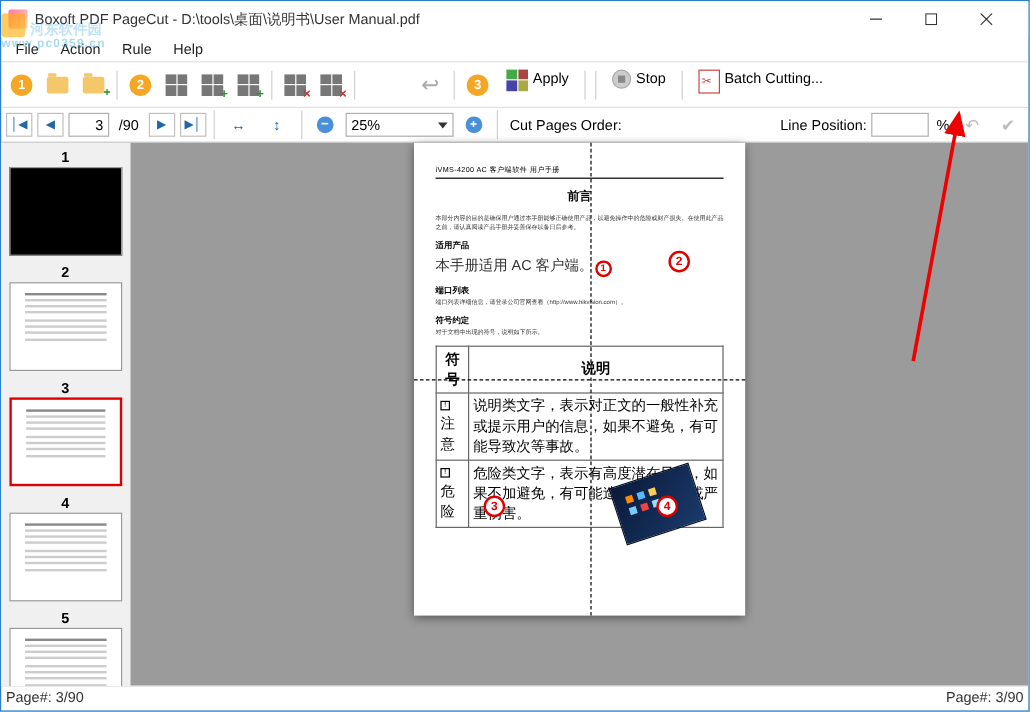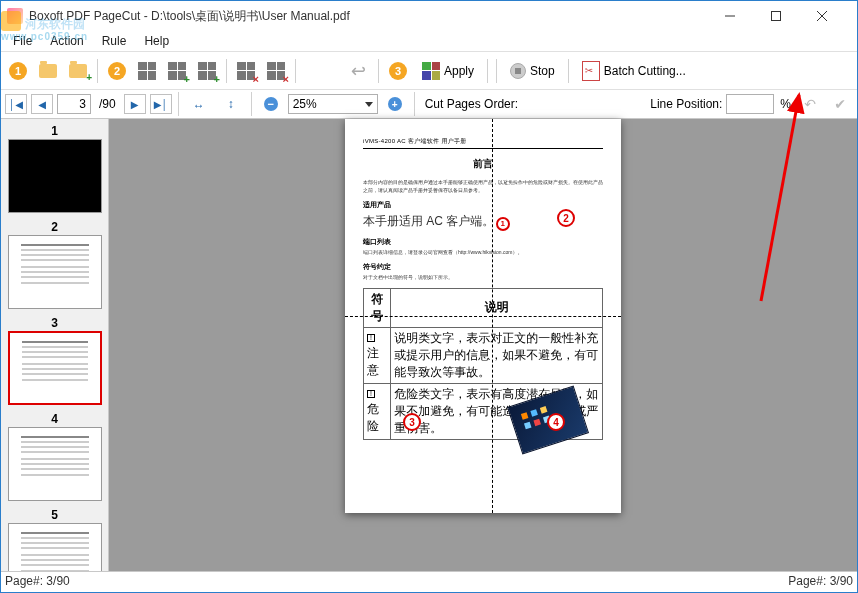--- a/index.html
+++ b/index.html
@@ -27,21 +27,21 @@
 .toolbar.row2{height:30px; border-bottom:1px solid #c8c8c8;}
 .tbtn { min-width:26px; height:26px; display:flex; align-items:center; justify-content:center; border:1px solid transparent; border-radius:2px; padding:0 3px;}
 .sep{width:1px;height:24px;background:#d0d0d0; margin:0 2px;}
 .step-circle{width:18px;height:18px;border-radius:50%;background:#f5a623;color:#fff;font-weight:bold;display:flex;align-items:center;justify-content:center;font-size:11px;}
 .grid-ico{width:18px;height:18px;display:grid;grid-template-columns:1fr 1fr;grid-template-rows:1fr 1fr;gap:1px;}
 .grid-ico span{background:#777;}
 .grid-ico.plus{position:relative;}
 .grid-ico.plus::after{content:"+";position:absolute;right:-4px;bottom:-5px;color:#2a8b2a;font-weight:bold;font-size:11px;}
 .grid-ico.del{position:relative;}
 .grid-ico.del::after{content:"×";position:absolute;right:-4px;bottom:-5px;color:#c33;font-weight:bold;font-size:11px;}
-.lbtn{display:flex;align-items:center;gap:4px;height:28px;padding:0 6px;border:1px solid transparent;border-radius:2px;}
+.lbtn{display:flex;gap:4px;height:28px;padding:0 6px;border:1px solid transparent;border-radius:2px;}
 .lbtn .ico{width:18px;height:18px;display:flex;align-items:center;justify-content:center;}
 .lbtn.disabled{color:#000000;}
 .lbtn u{text-decoration:underline;}
 .save-ico{width:16px;height:16px;background:#333;position:relative;}
 .save-ico::before{content:"";position:absolute;top:2px;left:3px;width:10px;height:5px;background:#fff;}
 .save-ico::after{content:"";position:absolute;bottom:2px;left:4px;width:8px;height:6px;background:#fff;}
 .stop-ico{width:16px;height:16px;border-radius:50%;background:#ccc;border:1px solid #aaa;position:relative;}
 .stop-ico::after{content:"";position:absolute;inset:4px;background:#888;}
 .pdf-ico{width:18px;height:20px;background:#fff;border:1px solid #c44;position:relative;}
 .pdf-ico::after{content:"✂";position:absolute;left:2px;top:3px;color:#c44;font-size:10px;}

